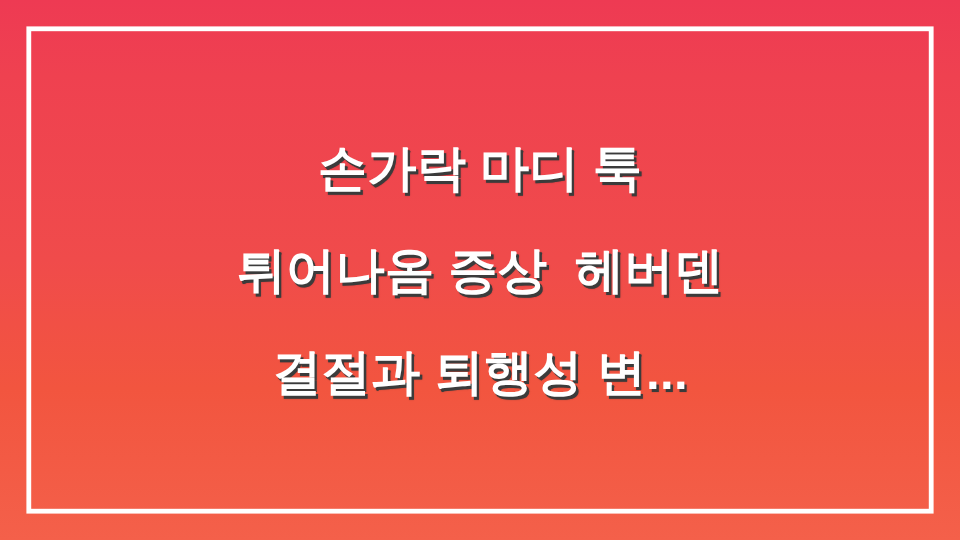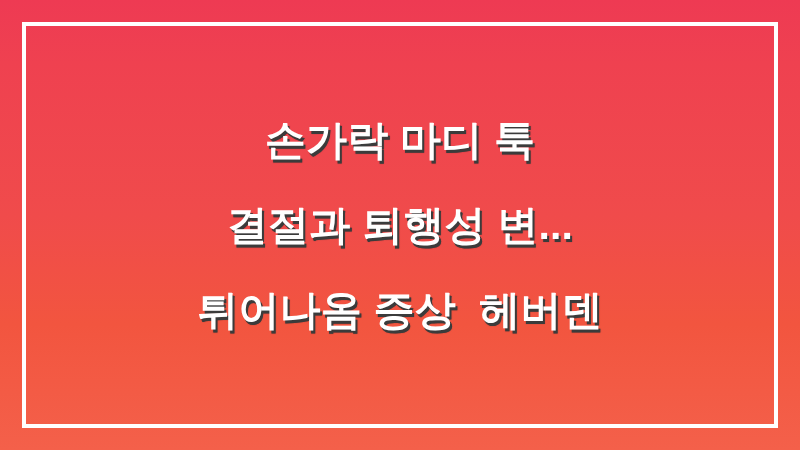--- a/index.html
+++ b/index.html
@@ -72,17 +72,17 @@
 </style>
 </head>
 <body>
 
 <div id="thumbnail-card">
 
   <div id="inner-frame-border"></div>
 
   <div id="title-block">
     <span class="title-line">손가락 마디 툭</span>
+    <span class="title-line">튀어나옴 증상  헤버덴</span>
     <span class="title-line">결절과 퇴행성 변...</span>
-    <span class="title-line">튀어나옴 증상  헤버덴</span>
   </div>
 
 </div>
 
 </body></html>

